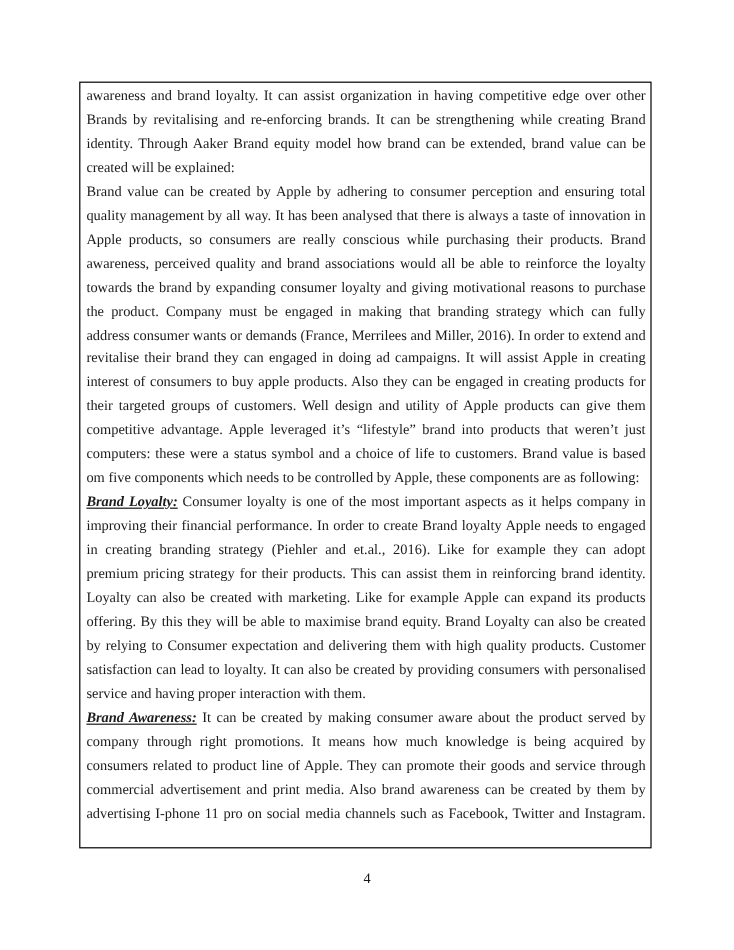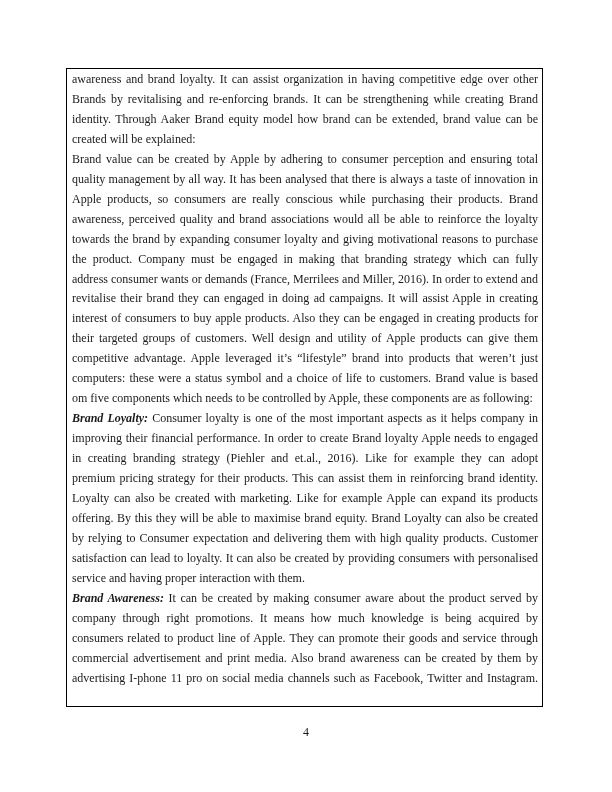--- a/index.html
+++ b/index.html
@@ -14,21 +14,21 @@
     padding: 1px 4px 0 5px;
     font-family: "Liberation Serif", serif;
     font-size: 12px;
     line-height: 19.95px;
     color: #1a1a1a;
     text-align: justify;
     overflow: hidden;
   }
   .box p { margin: 0; }
   .box p.last-justify { text-align-last: justify; }
-  .term { font-weight: bold; font-style: italic; }
+  .term { font-weight: bold; font-style: italic; text-decoration: underline; }
   .page-number {
     position: absolute;
     left: 0; width: 612px; top: 725px;
     text-align: center;
     font-family: "Liberation Serif", serif;
     font-size: 12px;
     color: #1a1a1a;
   }
 </style>
 </head>

